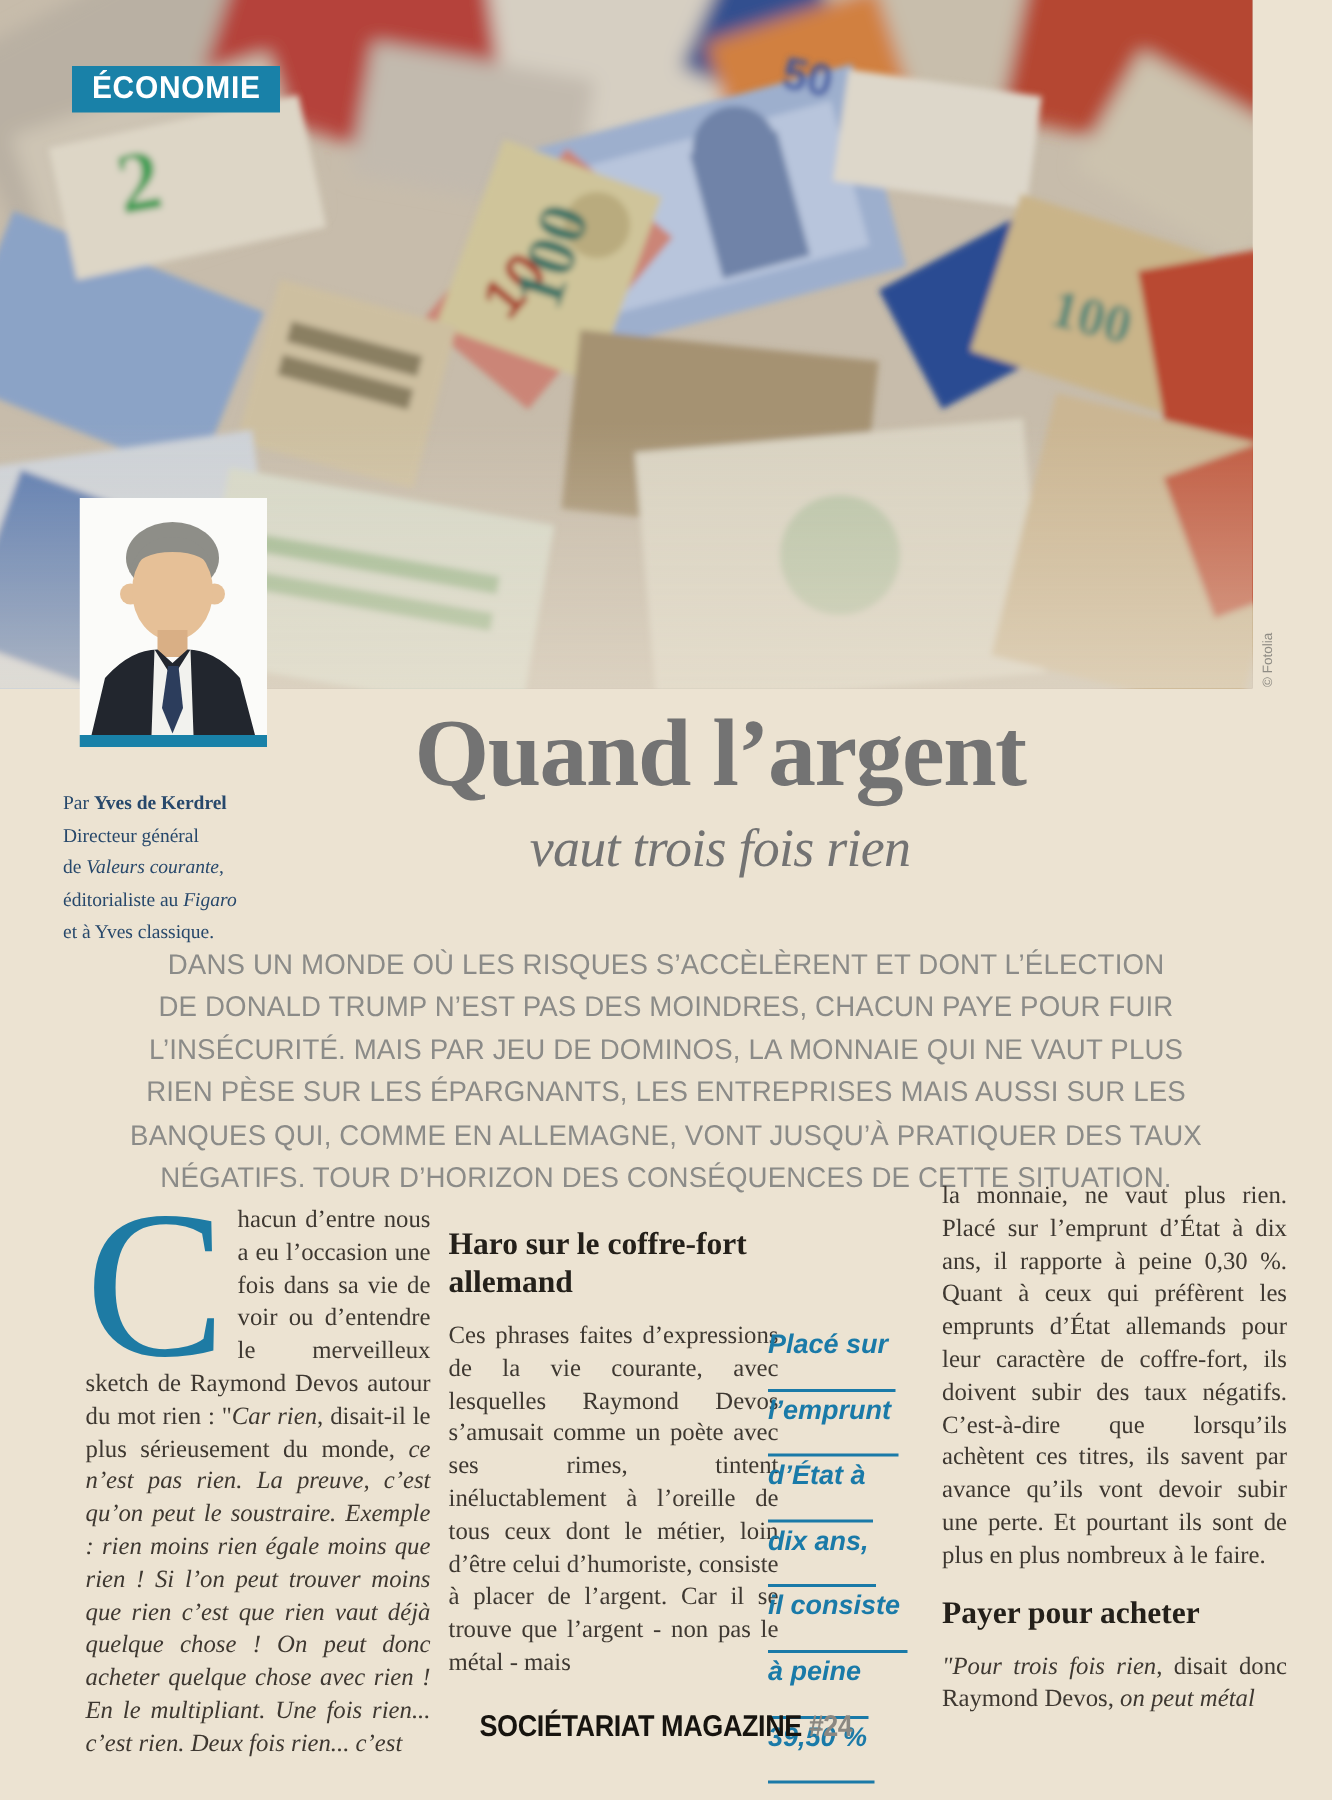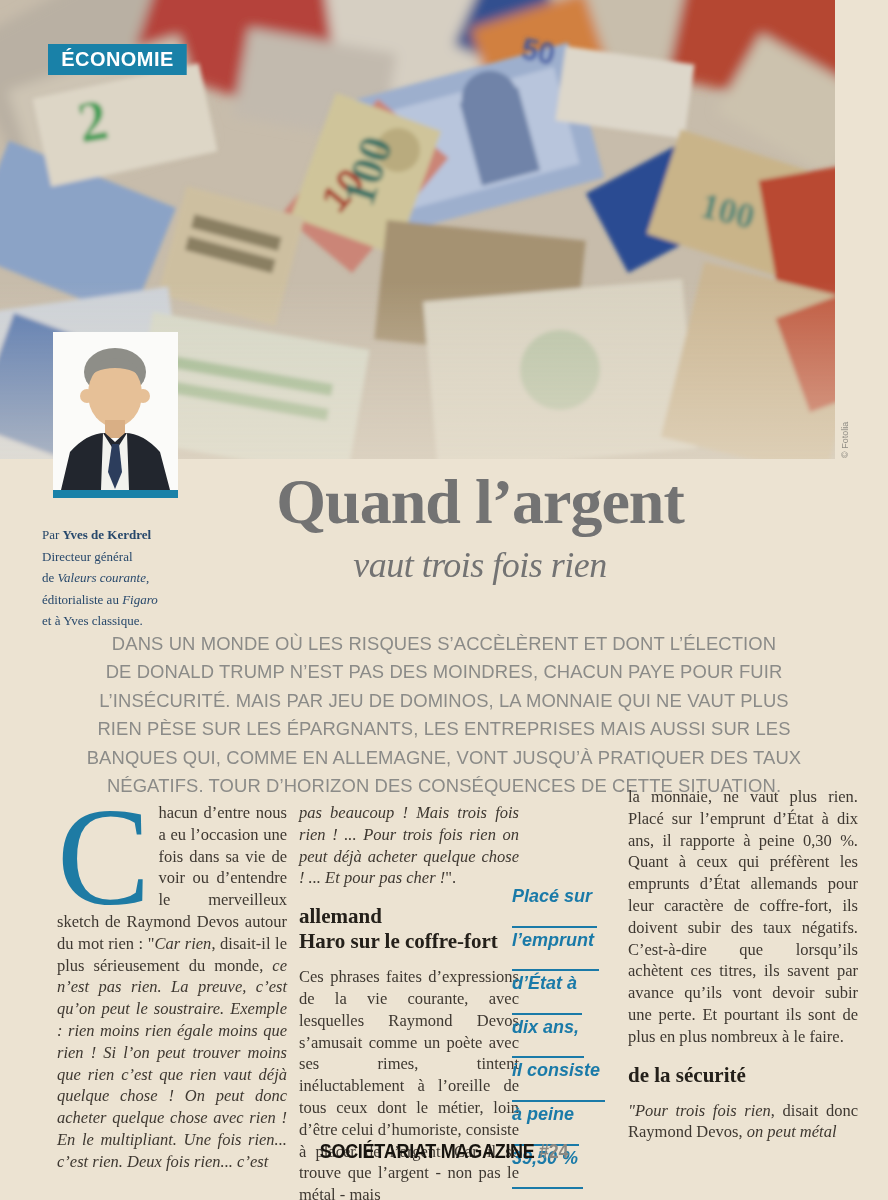--- a/index.html
+++ b/index.html
@@ -186,41 +186,40 @@
   <div>NÉGATIFS. TOUR D’HORIZON DES CONSÉQUENCES DE CETTE SITUATION.</div>
 </div>
 
 <div class="col col1">
   <p>
     <span class="dropcap">C</span><span>hacun d’entre nous a eu l’occasion une fois dans sa vie de voir ou d’entendre le merveilleux sketch de Raymond Devos autour du mot rien : "</span><i>Car rien</i><span>, disait-il le plus sérieusement du monde, </span><i>ce n’est pas rien. La preuve, c’est qu’on peut le soustraire. Exemple : rien moins rien égale moins que rien ! Si l’on peut trouver moins que rien c’est que rien vaut déjà quelque chose ! On peut donc acheter quelque chose avec rien ! En le multipliant. Une fois rien... c’est rien. Deux fois rien... c’est</i>
   </p>
 </div>
 
 <div class="col col2">
-  <p><i>pas beaucoup ! Mais trois fois rien ! ... Pour trois fois rien on peut déjà acheter quelque chose ! ... Et pour pas cher !</i><span>".</span></p>
   <div class="subhead">
+    <div>Haro sur le coffre-fort</div>
     <div>allemand</div>
-    <div>Haro sur le coffre-fort</div>
   </div>
   <p>Ces phrases faites d’expressions de la vie courante, avec lesquelles Raymond Devos s’amusait comme un poète avec ses rimes, tintent inéluctablement à l’oreille de tous ceux dont le métier, loin d’être celui d’humoriste, consiste à placer de l’argent. Car il se trouve que l’argent - non pas le métal - mais</p>
 </div>
 
 <div class="pullquote">
   <div class="pq-line"><span>Placé sur</span></div>
   <div class="pq-line"><span>l’emprunt</span></div>
   <div class="pq-line"><span>d’État à</span></div>
   <div class="pq-line"><span>dix ans,</span></div>
   <div class="pq-line"><span>il consiste</span></div>
   <div class="pq-line"><span>à peine</span></div>
   <div class="pq-line"><span>39,50 %</span></div>
 </div>
 
 <div class="col col3">
   <p>la monnaie, ne vaut plus rien. Placé sur l’emprunt d’État à dix ans, il rapporte à peine 0,30 %. Quant à ceux qui préfèrent les emprunts d’État allemands pour leur caractère de coffre-fort, ils doivent subir des taux négatifs. C’est-à-dire que lorsqu’ils achètent ces titres, ils savent par avance qu’ils vont devoir subir une perte. Et pourtant ils sont de plus en plus nombreux à le faire.</p>
   <div class="subhead">
-    <div>de la sécurité</div>
+    <div>Payer pour acheter</div>
   </div>
   <p><i>"Pour trois fois rien</i><span>, disait donc Raymond Devos, </span><i>on peut métal</i></p>
 </div>
 
 <div class="footer">
   <span>SOCIÉTARIAT MAGAZINE</span><span class="issue">#24</span>
 </div>
 
 </body></html>

